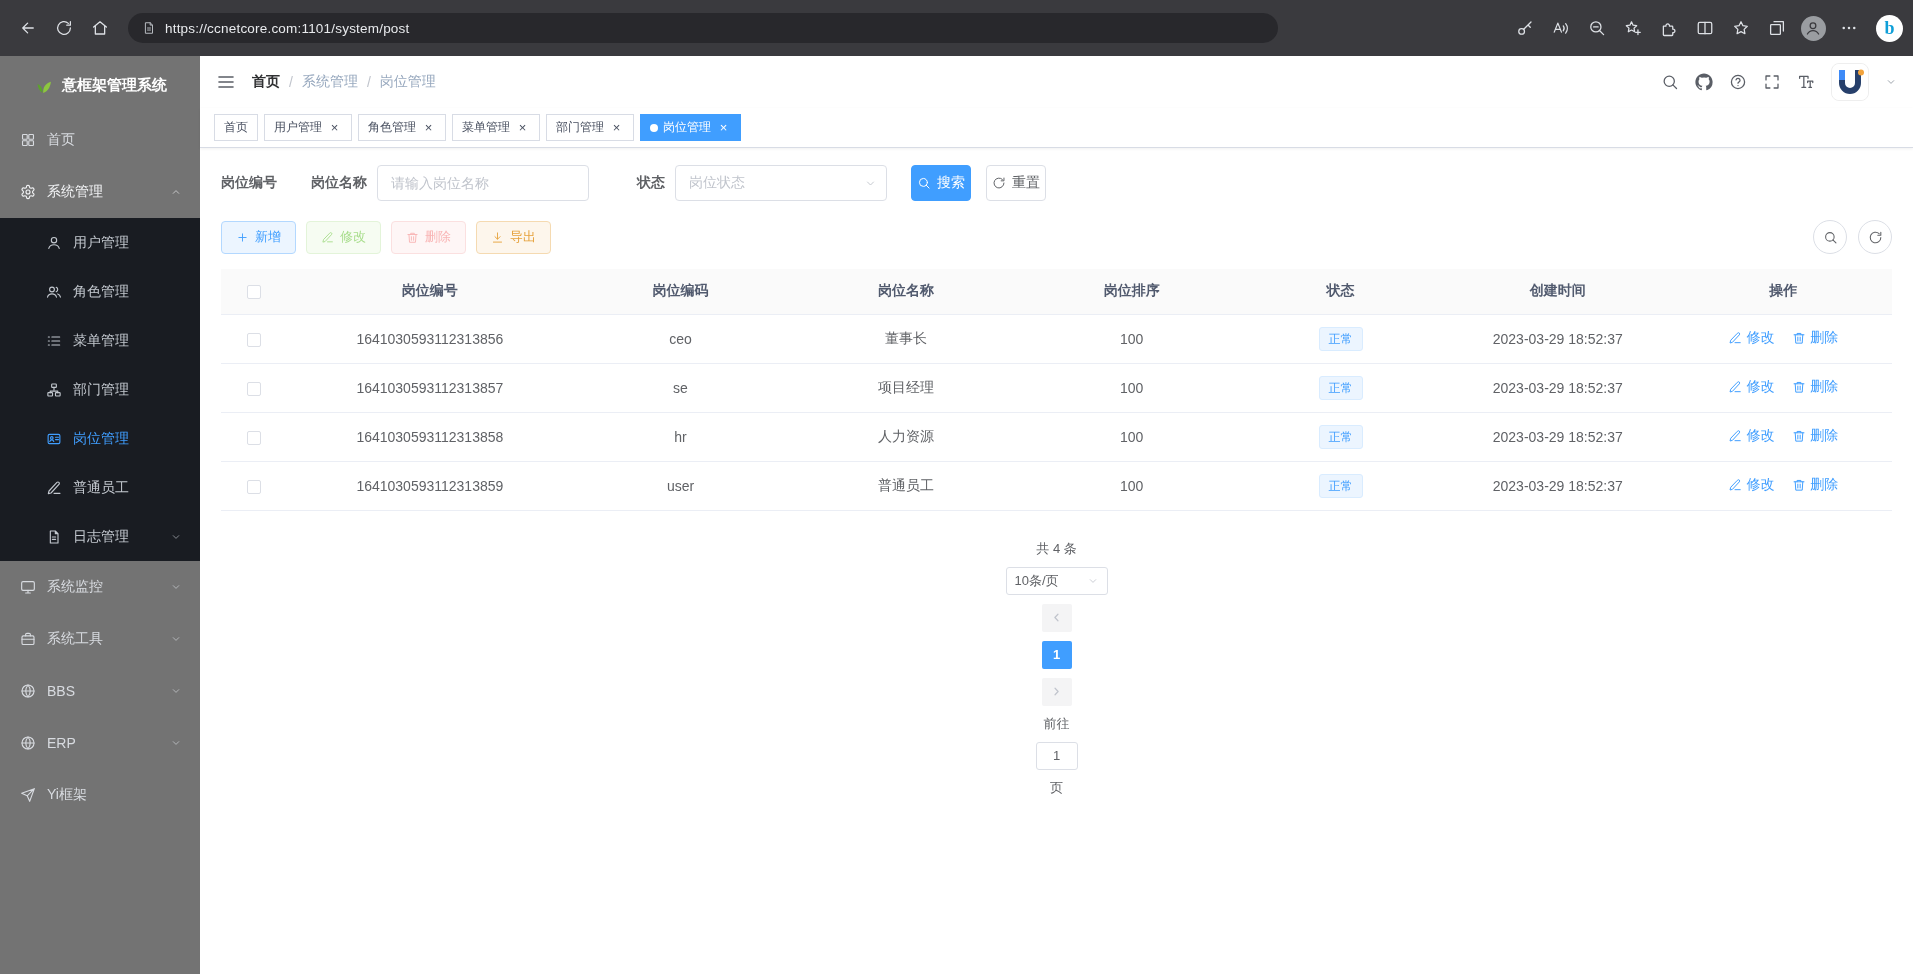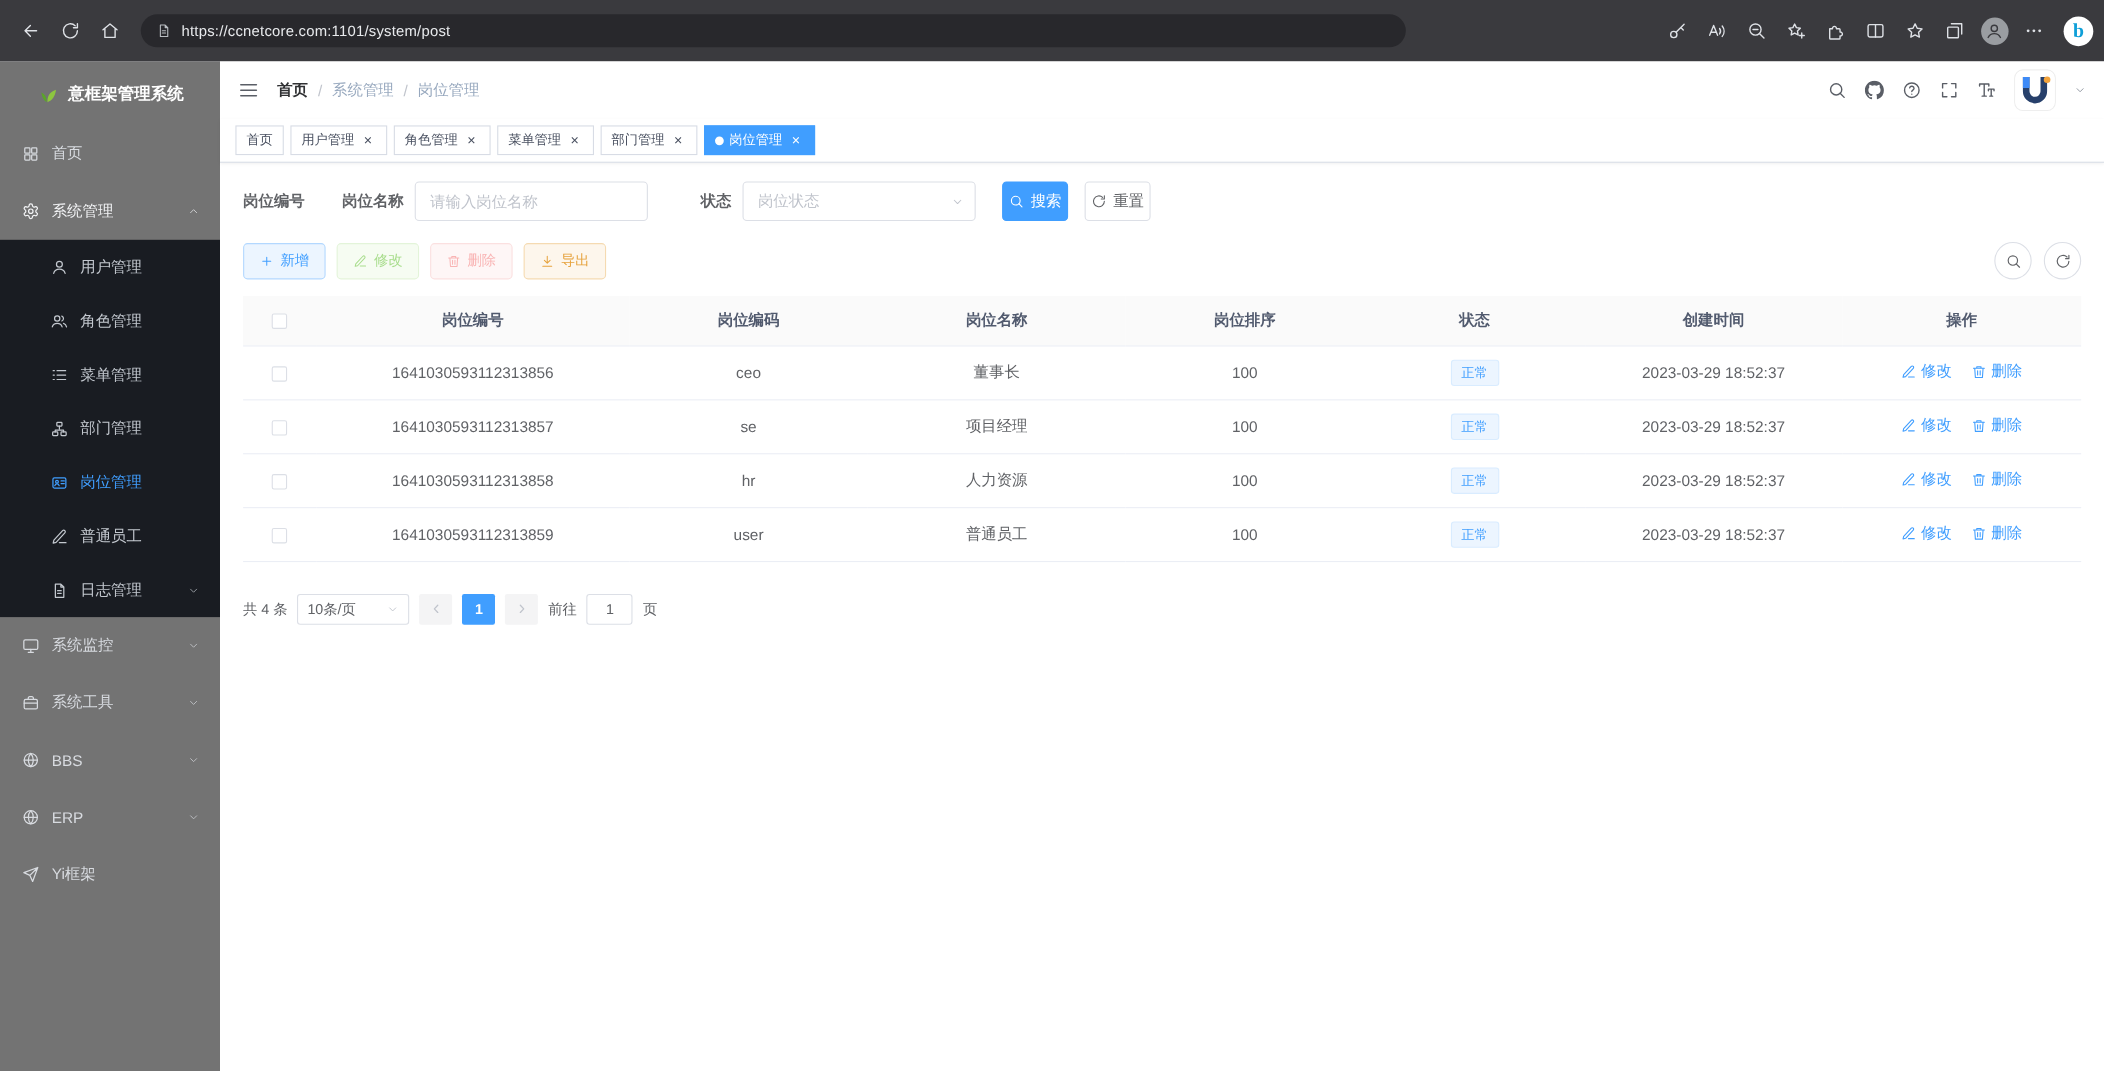--- a/index.html
+++ b/index.html
@@ -107,22 +107,22 @@
   td { height:49px; border-bottom:1px solid #ebeef5; }
   th, td { text-align:center; padding:0 4px; }
   .cb { display:inline-block; width:14px; height:14px; border:1px solid #dcdfe6; border-radius:2px;
         background:#fff; cursor:pointer; vertical-align:middle; }
   .tag-status { display:inline-block; height:24px; line-height:22px; padding:0 9px; font-size:12px;
                 color:#409eff; background:#ecf5ff; border:1px solid #d9ecff; border-radius:3px; }
   .op-link { color:#409eff; display:inline-flex; align-items:center; gap:4px; cursor:pointer; }
   .op-link + .op-link { margin-left:14px; }
   .op-link .ic { width:14px; height:14px; }
 
-  .pager { display:flex; align-items:center; gap:9px; margin-top:29px;
-           font-size:13px; color:#606266; }
+  .pager { display:flex; align-items:center; justify-content:flex-end; gap:9px; margin-top:29px;
+           font-size:13px; color:#606266;flex-direction:column; }
   .p-size { width:102px; height:28px; border:1px solid #dcdfe6; border-radius:3px; background:#fff;
             display:flex; align-items:center; justify-content:space-between; padding:0 8px; cursor:pointer; }
   .p-size .ic { width:12px; height:12px; color:#c0c4cc; }
   .p-btn { width:30px; height:28px; border-radius:2px; background:#f4f4f5; color:#c0c4cc;
            display:flex; align-items:center; justify-content:center; cursor:pointer; }
   .p-btn .ic { width:13px; height:13px; stroke-width:2.2; }
   .p-num { min-width:30px; height:28px; border-radius:2px; background:#409eff; color:#fff;
            display:flex; align-items:center; justify-content:center; font-weight:bold; cursor:pointer; }
   .p-goto { width:42px; height:28px; border:1px solid #dcdfe6; border-radius:3px; text-align:center;
             font-size:13px; color:#606266; outline:none; }

